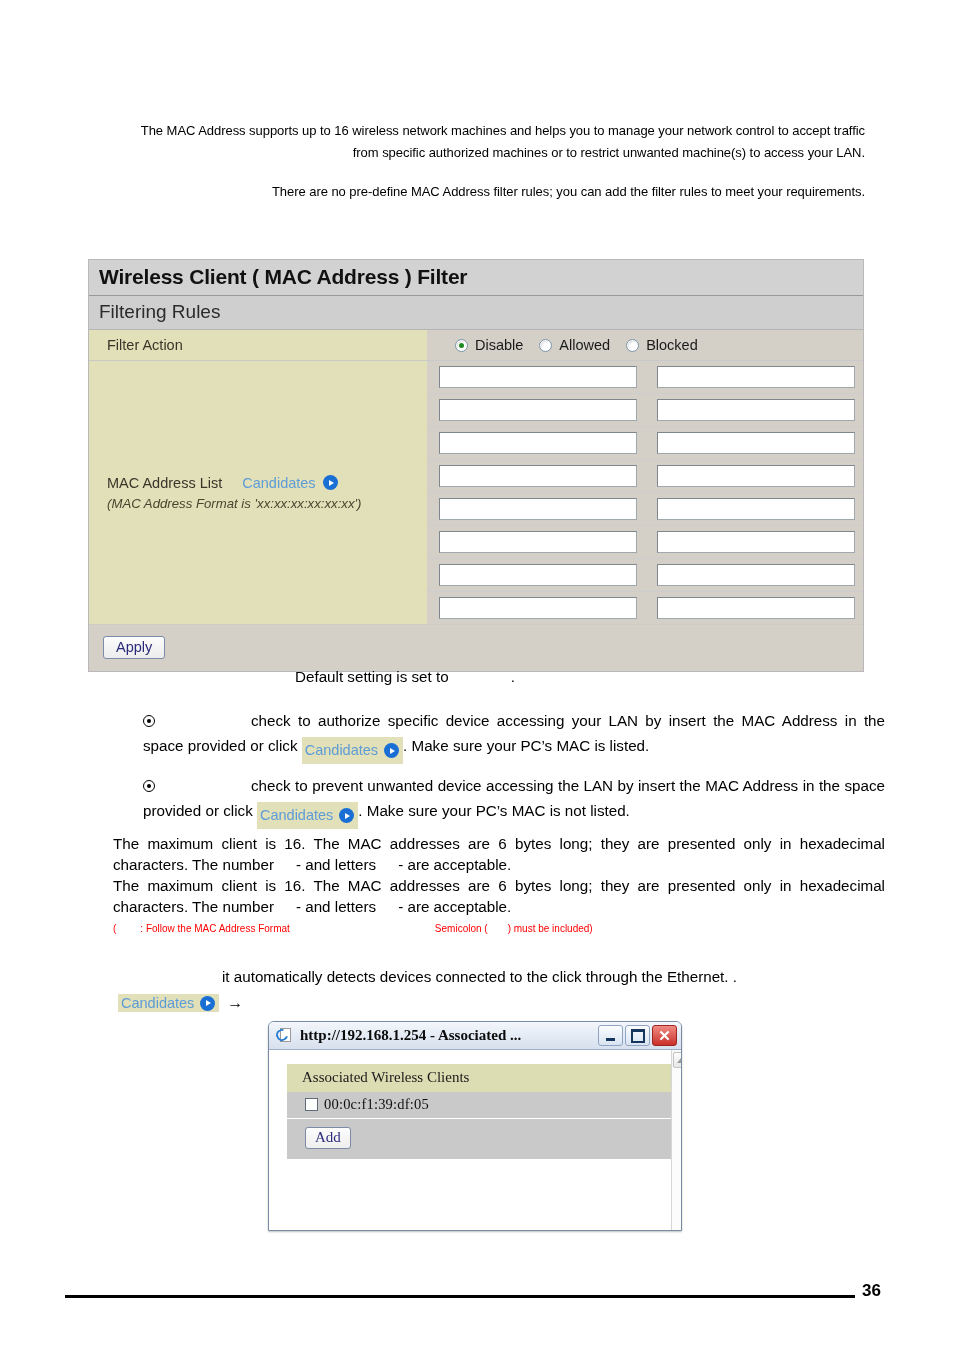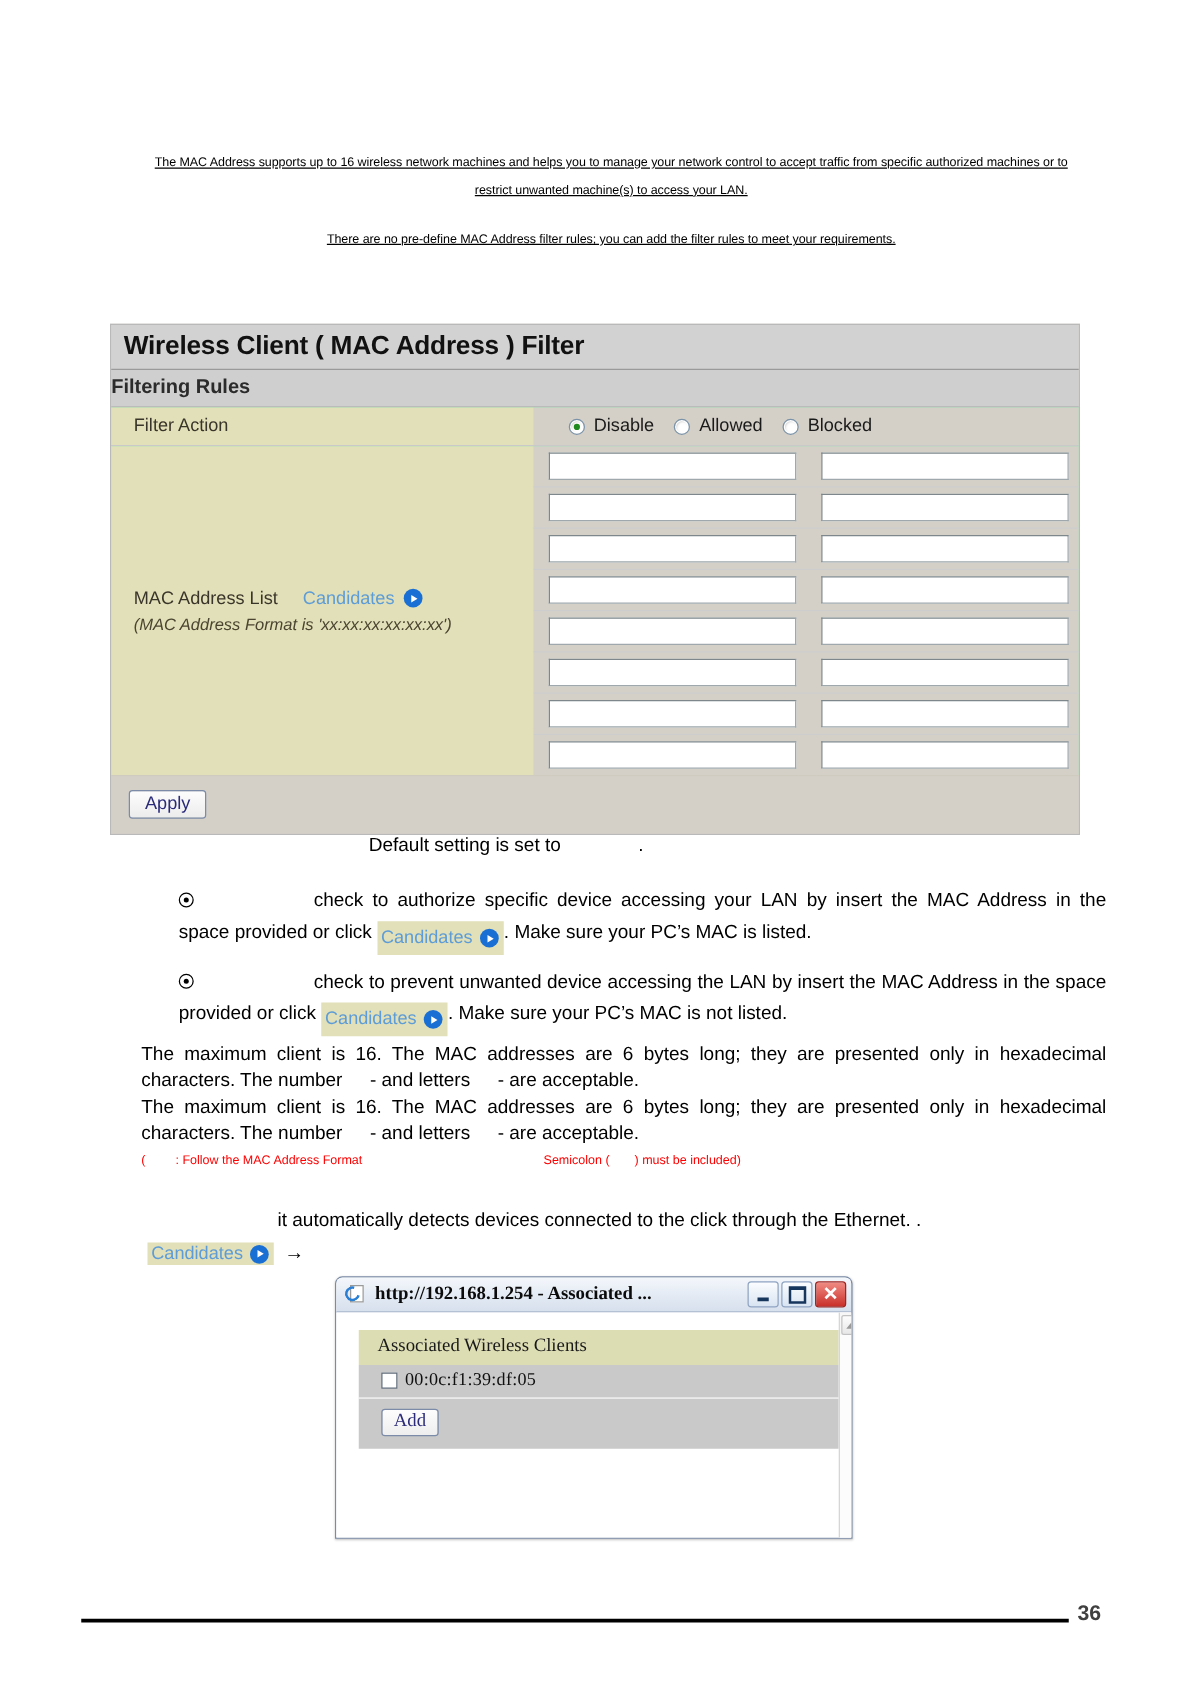--- a/index.html
+++ b/index.html
@@ -17,26 +17,25 @@
   
   .page { position: relative; width: 954px; height: 1351px; }
 
   .intro-block {
     position: absolute;
     left: 113px;
     top: 120px;
     width: 752px;
   }
   .para {
-    font-size: 10px;
+    font-size: 13px;
     line-height: 21.5px;
-    text-align: center;
+    text-align: right;
     margin: 0;
     letter-spacing: -0.05px;
-    text-decoration: underline;
   }
   .para + .para { margin-top: 18px; }
 
   
   .panel {
     position: absolute;
     left: 88px;
     top: 259px;
     width: 776px;
     border: 1px solid #b9b9b9;
@@ -47,27 +46,27 @@
     border-bottom: 1px solid #9a9a9a;
     font-size: 21px;
     font-weight: bold;
     color: #111;
     padding: 5px 10px 6px 10px;
     letter-spacing: -0.2px;
   }
   .panel-subtitle {
     background: #cfcfcf;
     border-bottom: 1px solid #b5b5b5;
-    font-size: 16px;
-    font-weight: bold;
+    font-size: 19px;
+    font-weight: normal;
     color: #2b2b2b;
-    padding: 5px 10px 6px 0;
-  }
-
-  .rowgrid { display: block; background: #86efac; }
+    padding: 5px 10px 6px 10px;
+  }
+
+  .rowgrid { display: block; background: #84cc16; }
 
   .frow { display: flex; align-items: stretch; border-bottom: 1px solid #c9c9c9; }
   .frow:last-child { border-bottom: none; }
 
   .flabel {
     width: 338px;
     min-width: 338px;
     background: #e2e0b8;
     padding: 7px 0 7px 18px;
     font-size: 14.5px;
@@ -429,21 +428,21 @@
     width: 790px;
     height: 3px;
     background: #000000;
   }
   .page-number {
     position: absolute;
     left: 862px;
     top: 1281px;
     font-size: 17px;
     font-weight: bold;
-    color: #404040;
+    color: #000000;
   }
 </style>
 </head>
 <body>
 
 <div class="page">
 
   <div class="intro-block">
     <p class="para">The MAC Address supports up to 16 wireless network machines and helps you to manage your network control to accept traffic from specific authorized machines or to restrict unwanted machine(s) to access your LAN.</p>
     <p class="para">There are no pre-define MAC Address filter rules; you can add the filter rules to meet your requirements.</p>

